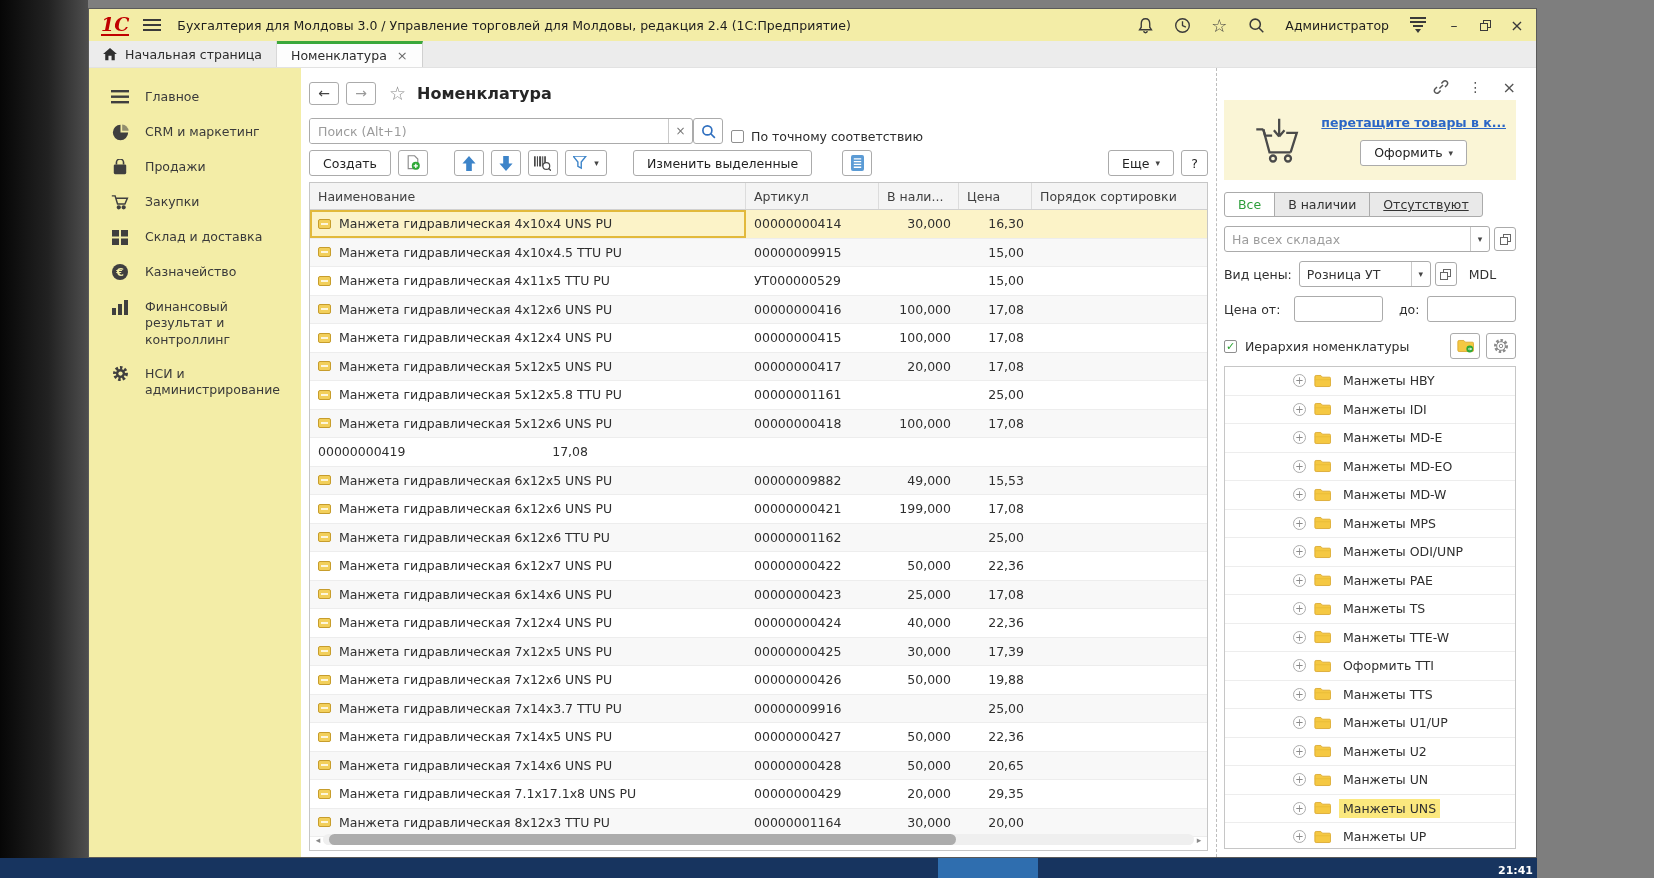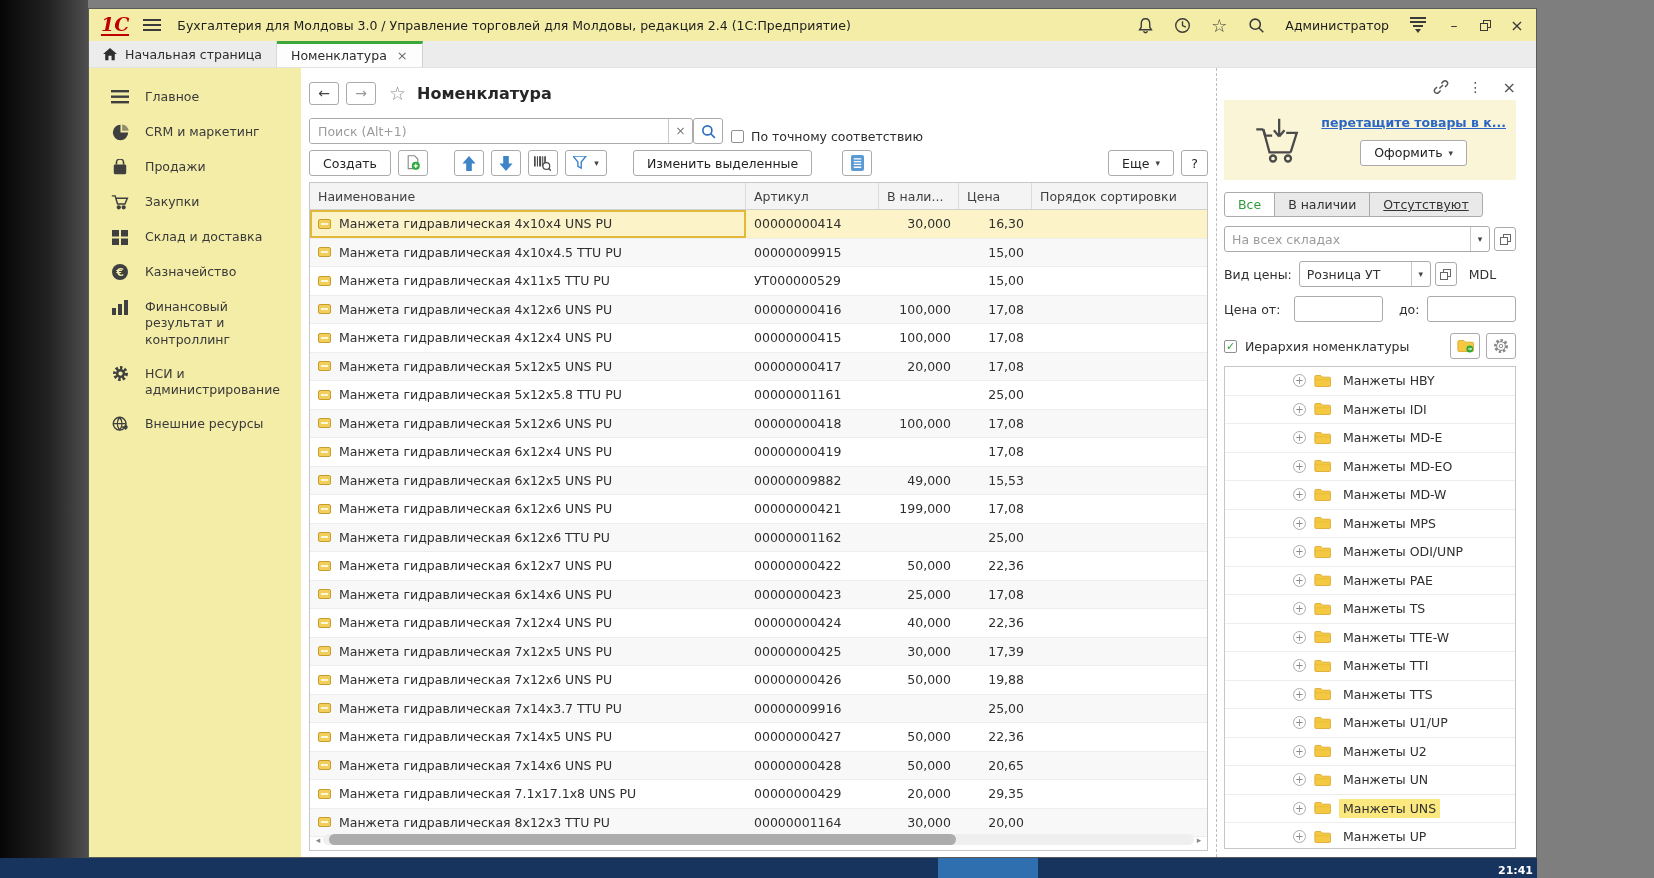--- a/index.html
+++ b/index.html
@@ -286,30 +286,20 @@
         <div class="sb-item">
           <span class="sb-ico">
             <svg width="17" height="17" viewBox="0 0 24 24">
                 <circle cx="12" cy="12" r="8" fill="none" stroke="#3f3f3f" stroke-width="5" stroke-dasharray="3.4 2.6"></circle>
                 <circle cx="12" cy="12" r="6.5" fill="#3f3f3f"></circle>
                 <circle cx="12" cy="12" r="3" fill="#F3EDA7"></circle>
               </svg>
           </span>
           <span class="sb-label">НСИ и администрирование</span>
         </div>
-        <div class="sb-item">
-          <span class="sb-ico">
-            <svg width="17" height="17" viewBox="0 0 20 20" fill="none" stroke="#3f3f3f" stroke-width="1.7">
-                <circle cx="9" cy="9" r="7.5"></circle>
-                <path d="M9 1.5 C5.5 6 5.5 12 9 16.5 M9 1.5 C12.5 6 12.5 12 9 16.5 M1.8 9 H16.2"></path>
-                <path d="M12 13 L18 13 M18 13 L15.2 10.4 M18 13 L15.2 15.6" stroke-width="2"></path>
-              </svg>
-          </span>
-          <span class="sb-label">Внешние ресурсы</span>
-        </div>
       </div>
 
       <div class="main">
         <div class="nav-row">
           <span class="navbtn">←</span>
           <span class="navbtn fwd">→</span>
           <span class="fav-star">☆</span>
           <span class="page-title">Номенклатура</span>
         </div>
 
@@ -480,24 +470,20 @@
                   <span class="item-ic"></span>
                   <span>Манжета гидравлическая 5x12x6 UNS PU</span>
                 </span>
                 <span class="td c-sku">00000000418</span>
                 <span class="td c-qty">100,000</span>
                 <span class="td c-price">17,08</span>
                 <span class="td c-sort"></span>
               </div>
 
               <div class="trow">
-                <span class="td c-name">
-                  <span class="item-ic"></span>
-                  <span>Манжета гидравлическая 6x12x4 UNS PU</span>
-                </span>
                 <span class="td c-sku">00000000419</span>
                 <span class="td c-qty"></span>
                 <span class="td c-price">17,08</span>
                 <span class="td c-sort"></span>
               </div>
 
               <div class="trow">
                 <span class="td c-name">
                   <span class="item-ic"></span>
                   <span>Манжета гидравлическая 6x12x5 UNS PU</span>
@@ -840,21 +826,21 @@
               </svg>
               <span class="tlabel">Манжеты TTE-W</span>
             </div>
 
             <div class="tnode">
               <span class="expand">+</span>
               <svg width="17" height="14" viewBox="0 0 20 16">
                 <path d="M1 3 a1.5 1.5 0 0 1 1.5 -1.5 H8 L10 3.5 H18 a1.5 1.5 0 0 1 1.5 1.5 V13 a1.5 1.5 0 0 1 -1.5 1.5 H2.5 A1.5 1.5 0 0 1 1 13 Z" fill="#F5C842" stroke="#D9A62E"></path>
                 <path d="M1 6.5 H19.5" stroke="#E8BC38" stroke-width="1"></path>
               </svg>
-              <span class="tlabel">Манжеты TTI</span>
+              <span class="tlabel">Оформить TTI</span>
             </div>
 
             <div class="tnode">
               <span class="expand">+</span>
               <svg width="17" height="14" viewBox="0 0 20 16">
                 <path d="M1 3 a1.5 1.5 0 0 1 1.5 -1.5 H8 L10 3.5 H18 a1.5 1.5 0 0 1 1.5 1.5 V13 a1.5 1.5 0 0 1 -1.5 1.5 H2.5 A1.5 1.5 0 0 1 1 13 Z" fill="#F5C842" stroke="#D9A62E"></path>
                 <path d="M1 6.5 H19.5" stroke="#E8BC38" stroke-width="1"></path>
               </svg>
               <span class="tlabel">Манжеты TTS</span>
             </div>

